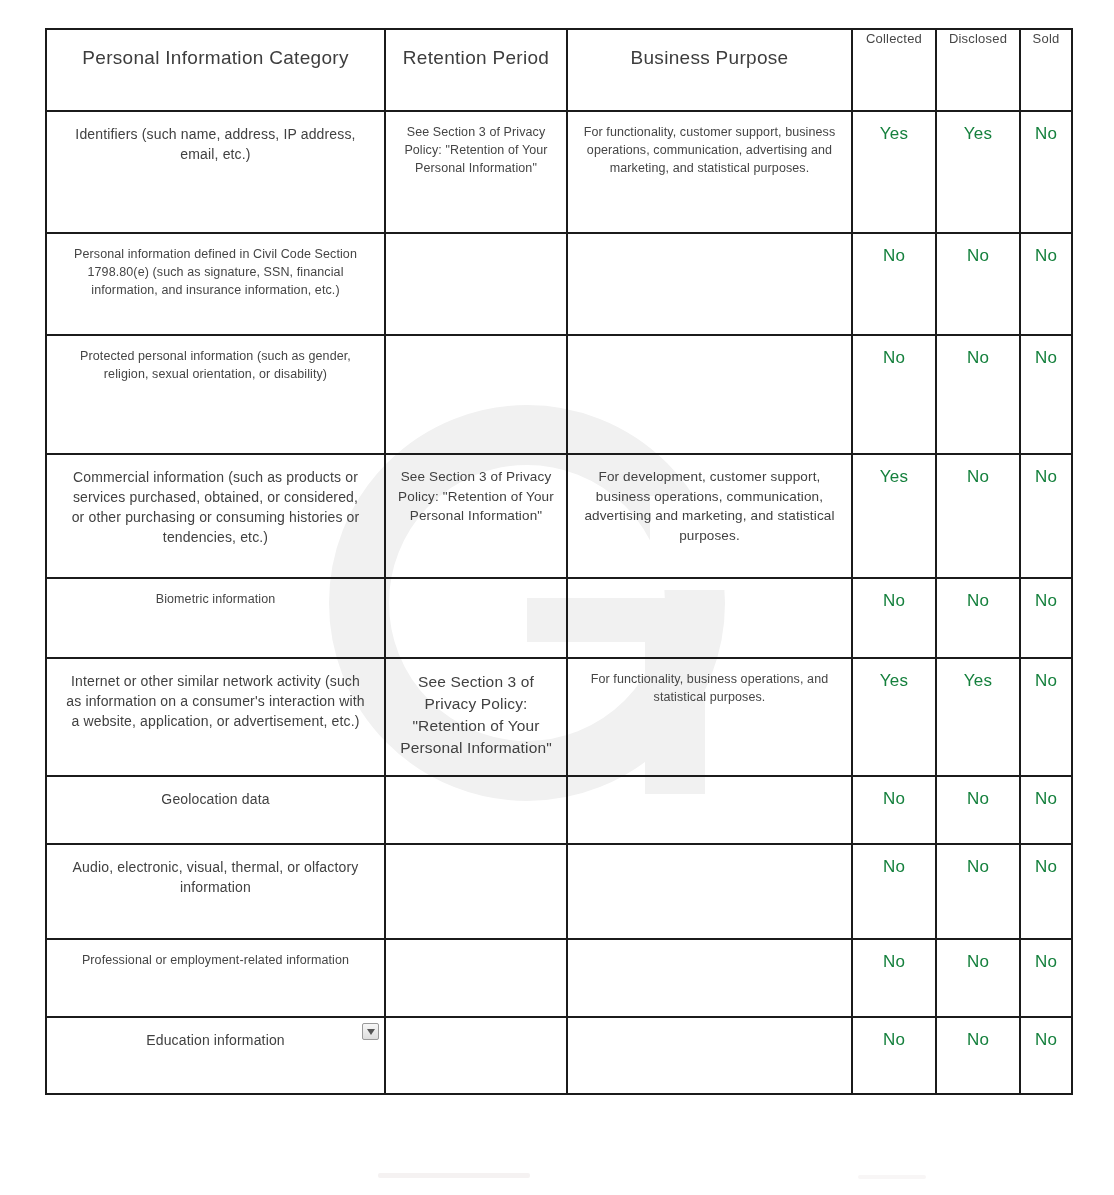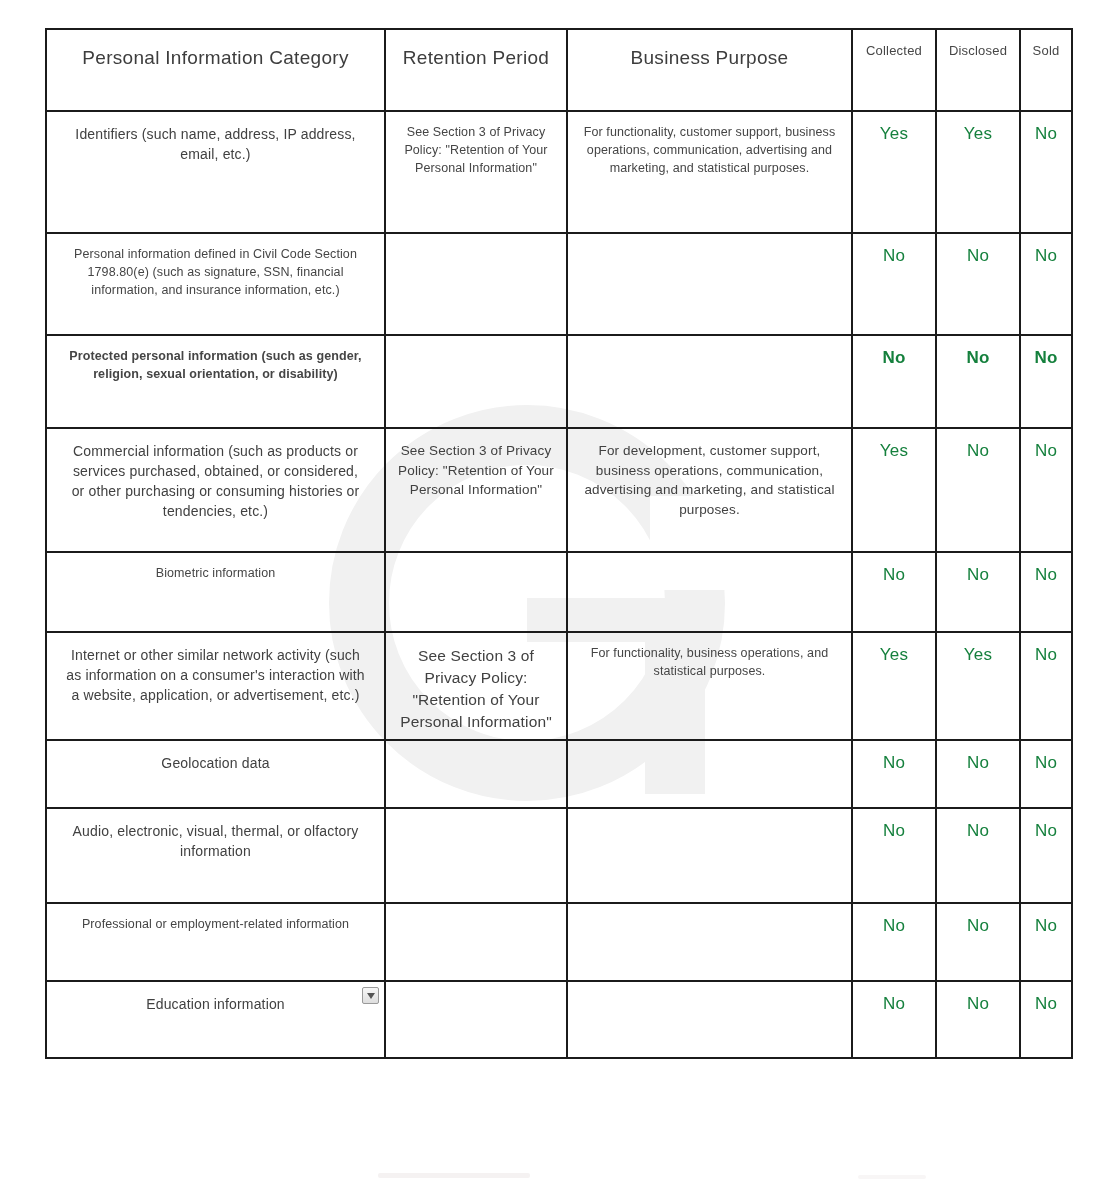--- a/index.html
+++ b/index.html
@@ -9,33 +9,33 @@
   }
   
   .watermark{position:absolute;left:0;top:0;width:1114px;height:1195px;z-index:0;}
   
   .tbl-wrap{position:absolute;left:45px;top:28px;z-index:1;}
   table.tbl{border-collapse:collapse;table-layout:fixed;width:1026px;background:transparent;}
   .tbl th,.tbl td{border:2px solid #1b1b1b;vertical-align:top;text-align:center;padding:0;background:transparent;}
   thead tr{height:82px;}
   tbody tr:nth-child(1){height:122px;}
   tbody tr:nth-child(2){height:102px;}
-  tbody tr:nth-child(3){height:93px;font-weight:bold;}
+  tbody tr:nth-child(3){height:119px;}
   tbody tr:nth-child(4){height:124px;}
   tbody tr:nth-child(5){height:80px;}
   tbody tr:nth-child(6){height:106px;}
   tbody tr:nth-child(7){height:68px;}
   tbody tr:nth-child(8){height:95px;}
   tbody tr:nth-child(9){height:78px;}
   tbody tr:nth-child(10){height:77px;}
   tbody tr:nth-child(11){height:75px;}
   th.h-big{font-size:19px;font-weight:400;color:#3d3d3d;letter-spacing:.3px;padding:17px 6px 0;border-radius:14px;}
-  th.h-small{font-size:13px;font-weight:400;color:#474747;letter-spacing:.2px;padding:13px 2px 0;}
+  th.h-small{font-size:13px;font-weight:400;color:#474747;letter-spacing:.2px;padding:1px 2px 0;}
   td.cat{padding:12px 18px 8px;position:relative;}
-  td.ret{padding:12px 10px 6px;}
+  td.ret{padding:12px 10px 16px;}
   td.pur{padding:12px 12px 8px;}
   td.ans{font-size:17px;color:#15803d;letter-spacing:.2px;padding:12px 2px 0;}
   .fs-s{font-size:12.5px;line-height:1.42;color:#454545;letter-spacing:.1px;}
   .fs-m{font-size:14px;line-height:1.44;color:#414141;letter-spacing:.15px;}
   .fs-m2{font-size:13.5px;line-height:1.46;color:#414141;letter-spacing:.15px;}
   .fs-l{font-size:15.5px;line-height:1.42;color:#414141;letter-spacing:.15px;}
   
   .dd-btn{
     position:absolute;top:5px;right:5px;width:17px;height:17px;box-sizing:border-box;
     background:linear-gradient(#f7f7f7,#dedede);border:1px solid #9a9a9a;border-radius:2px;

